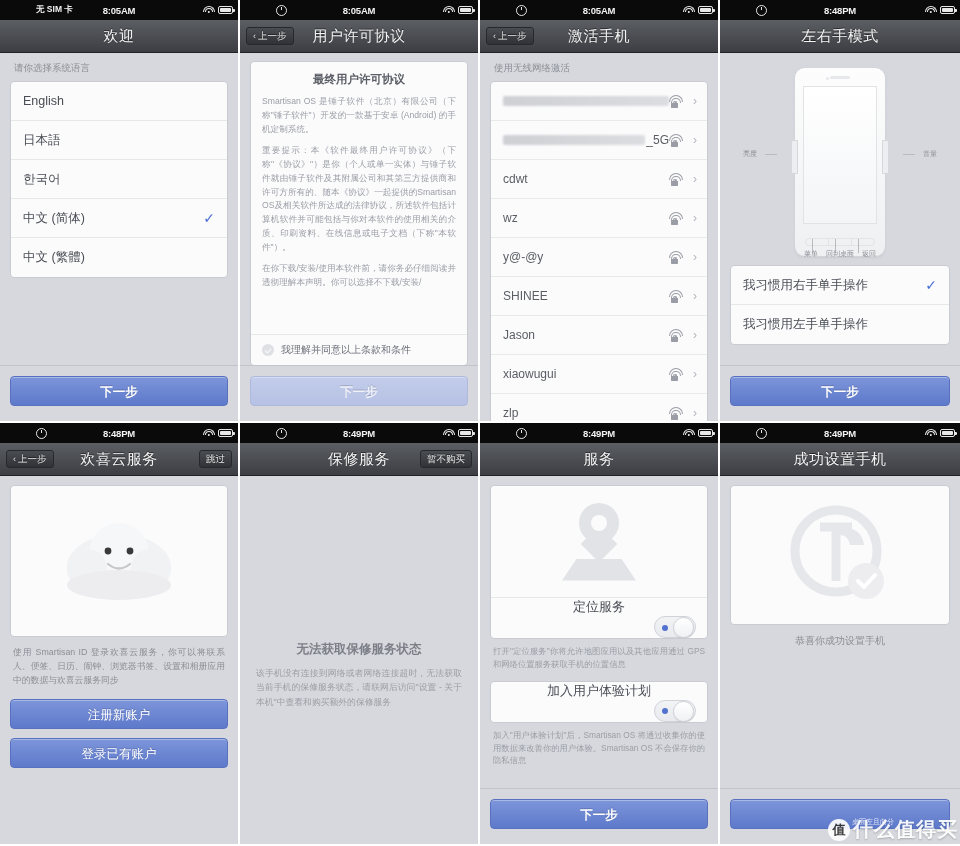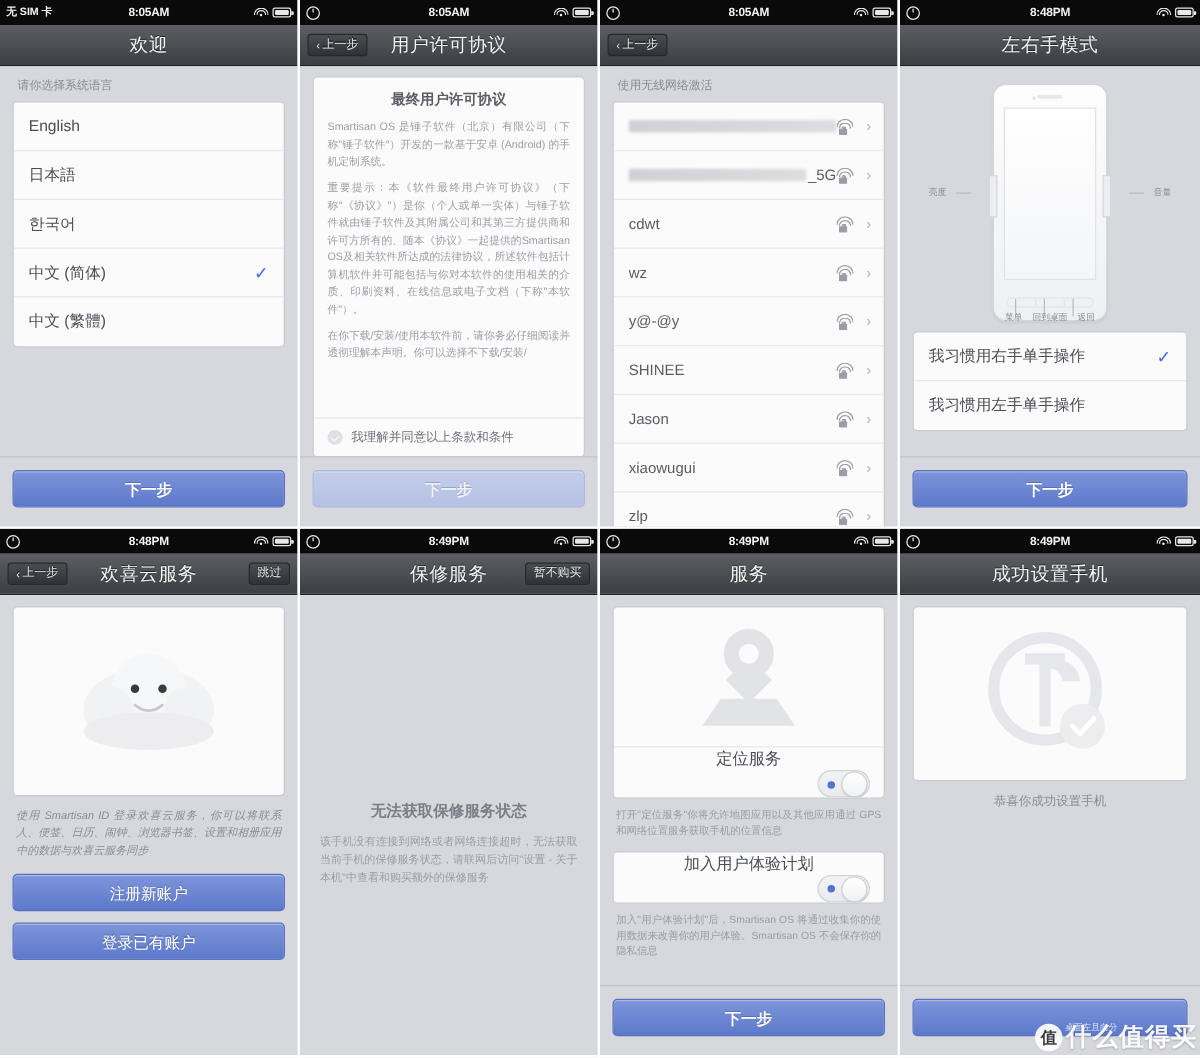--- a/index.html
+++ b/index.html
@@ -3,21 +3,21 @@
 <meta charset="utf-8">
 <style>
   html,body{margin:0;padding:0;background:#ffffff;}
   body{width:960px;height:846px;font-family:"Liberation Sans","DejaVu Sans",sans-serif;-webkit-font-smoothing:antialiased;}
   .grid{width:960px;height:846px;display:grid;grid-template-columns:repeat(4,240px);grid-template-rows:423px 423px;}
   .phone{position:relative;width:240px;height:423px;overflow:hidden;background:#d5d7dc;box-sizing:border-box;border-right:2px solid #ffffff;border-bottom:2px solid #ffffff;}
   .phone.last{border-right:none;}
 
   
   .statusbar{height:20px;background:#0a0a0a;display:flex;align-items:center;padding:0 5px;color:#f2f2f2;font-size:9px;position:relative;}
-  .sb-left{display:flex;align-items:center;gap:3px;font-size:8.5px;white-space:nowrap;font-weight:bold;}
+  .sb-left{display:flex;align-items:center;gap:3px;font-size:8.5px;white-space:nowrap;font-weight:bold;margin-left:31px;}
   .sb-clock{position:absolute;left:0;right:0;text-align:center;font-size:9.5px;font-weight:bold;letter-spacing:-0.2px;}
   .sb-right{margin-left:auto;display:flex;align-items:center;gap:4px;position:relative;z-index:2;}
   .icon-alarm{width:9px;height:9px;border:1.2px solid #e8e8e8;border-radius:50%;position:relative;display:inline-block;}
   .icon-alarm:after{content:"";position:absolute;left:3.5px;top:1.6px;width:1.2px;height:3px;background:#e8e8e8;}
   .icon-wifi{width:11px;height:9px;position:relative;display:inline-block;}
   .icon-wifi span{position:absolute;left:50%;transform:translateX(-50%);border:1.1px solid #eee;border-bottom:none;border-radius:50% 50% 0 0/100% 100% 0 0;}
   .icon-wifi span.a{width:10px;height:5px;top:0;}
   .icon-wifi span.b{width:6px;height:3px;top:2.6px;}
   .icon-wifi span.c{width:2.4px;height:2.4px;top:5.6px;background:#eee;border-radius:50%;border:none;}
   .icon-batt{width:15px;height:8.5px;border:1.2px solid #e8e8e8;border-radius:2px;position:relative;display:inline-block;box-sizing:border-box;padding:1px;}
@@ -81,21 +81,21 @@
   .dev .bt i:last-child{border-right:none;}
   .sidebtn{position:absolute;width:5px;height:32px;background:#eceef1;border:1px solid #d6d8dd;}
   .sidebtn.l{left:-4px;top:72px;border-radius:2px 0 0 2px;}
   .sidebtn.r{right:-4px;top:72px;border-radius:0 2px 2px 0;}
   .lbl{position:absolute;font-size:7px;color:#8b8e95;white-space:nowrap;}
   .lead{position:absolute;background:#b8bac0;}
   .botlbls{position:absolute;left:0;right:0;bottom:6px;display:flex;justify-content:center;gap:8px;font-size:7px;color:#8b8e95;}
 
   
   .imgcard{background:#fbfbfc;margin:9px 10px 0 10px;border-radius:4px;border:1px solid #c9cbd1;height:150px;display:flex;align-items:center;justify-content:center;overflow:hidden;}
-  .desc{font-size:8.8px;line-height:1.6;color:#8b8e95;padding:8px 13px 0 13px;text-align:justify;font-style:italic;}
+  .desc{font-size:8.8px;line-height:1.6;color:#8b8e95;padding:8px 13px 0 13px;text-align:justify;}
 
   .centertext{text-align:center;padding:0 16px;}
   .ct-h{font-size:12.5px;color:#7c7f87;font-weight:bold;margin-bottom:8px;}
   .ct-p{font-size:8.8px;line-height:1.62;color:#9b9ea6;text-align:justify;}
 
   
   .togrow{height:40px;display:flex;align-items:center;padding:0 11px;font-size:13px;color:#4a4d55;flex-direction:column;}
   .toggle{margin-left:auto;width:40px;height:21px;border-radius:11px;background:linear-gradient(#f2f3f5,#e9eaee);border:1px solid #d0d2d8;position:relative;}
   .toggle .knob{position:absolute;right:1px;top:0px;width:19px;height:19px;border-radius:50%;background:linear-gradient(#ffffff,#f0f1f4);border:1px solid #cfd1d7;box-shadow:0 1px 1px rgba(0,0,0,.08);}
   .toggle .dot{position:absolute;left:7px;top:7.5px;width:6px;height:6px;border-radius:50%;background:#5272cf;}
@@ -223,20 +223,21 @@
         <span class="icon-batt">
             <i></i>
           </span>
       </div>
     </div>
     <div class="navbar">
       <div class="nav-btn">
           <span class="chev">‹</span>
           <span>上一步</span>
         </div>
+      <div class="nav-title">激活手机</div>
     </div>
     <div class="body">
       <div class="sectionlabel">使用无线网络激活</div>
       <div class="card">
         <div class="wifirow">
           <span class="blurwrap">
               <span class="wifi-name blur"></span>
             </span>
           <span class="wifi-ic">
               <span class="a"></span>

